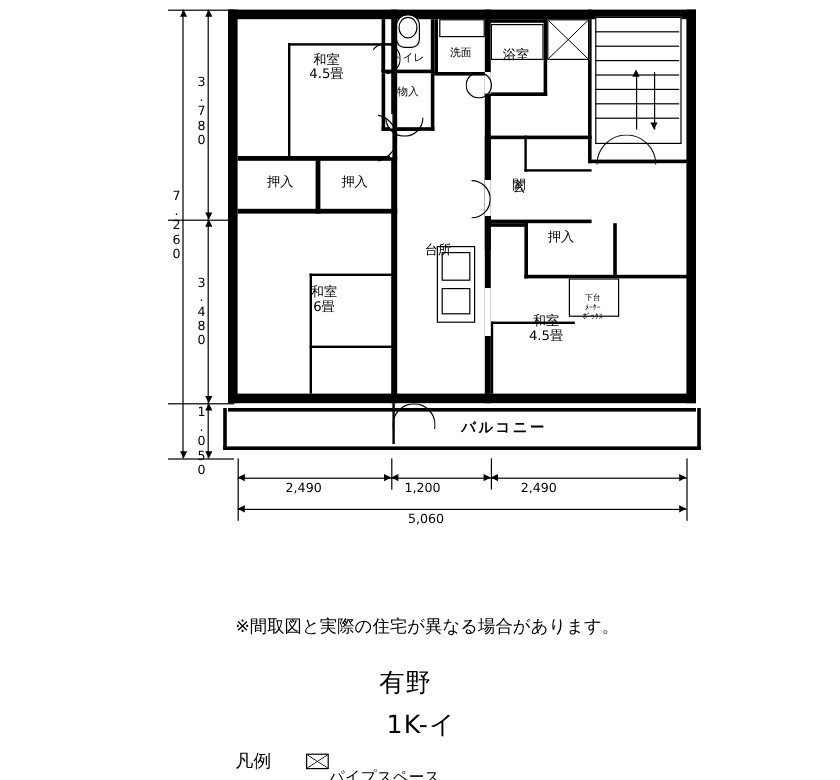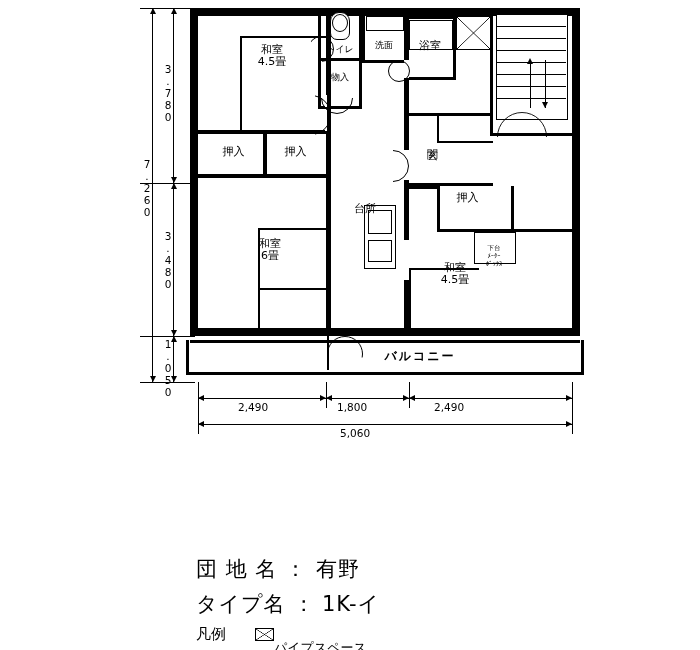--- a/index.html
+++ b/index.html
@@ -302,28 +302,27 @@
   <div class="arrw l" style="left:198px; top:395px;"></div>
   <div class="arrw r" style="left:320px; top:395px;"></div>
   <div class="arrw l" style="left:326px; top:395px;"></div>
   <div class="arrw r" style="left:403px; top:395px;"></div>
   <div class="arrw l" style="left:409px; top:395px;"></div>
   <div class="arrw r" style="left:566px; top:395px;"></div>
   <div class="arrw l" style="left:198px; top:421px;"></div>
   <div class="arrw r" style="left:566px; top:421px;"></div>
 
   <div class="dim" style="left:238px; top:401px;">2,490</div>
-  <div class="dim" style="left:337px; top:401px;">1,800</div>
+  <div class="dim" style="left:337px; top:401px;">1,200</div>
   <div class="dim" style="left:434px; top:401px;">2,490</div>
   <div class="dim" style="left:340px; top:427px;">5,060</div>
 
-
-  <div class="caption cap-big" style="left:196px; top:555px;">団 地 名 ：</div>
+  <div class="caption cap-note2" style="left:196px; top:513px;">※間取図と実際の住宅が異なる場合があります。</div>
+
   <div class="caption cap-big" style="left:316px; top:555px;">有野</div>
 
-  <div class="caption cap-big" style="left:196px; top:590px;">タイプ名 ：</div>
   <div class="caption cap-big" style="left:322px; top:590px;">1K-イ</div>
 
   <div class="caption cap-mid" style="left:196px; top:625px;">凡例</div>
   <div class="legend-box" style="left:255px; top:628px;"></div>
   <div class="caption" style="left:274px; top:627px; font-size:13px;margin-top:12px;">パイプスペース</div>
 
 </div>
 
 </body></html>

